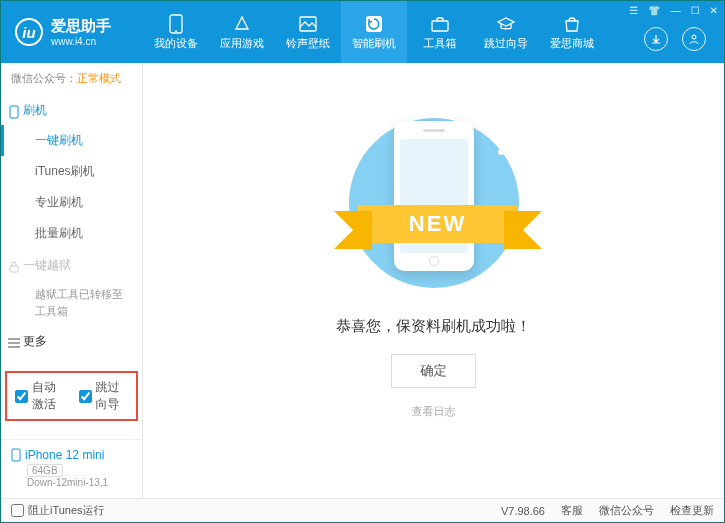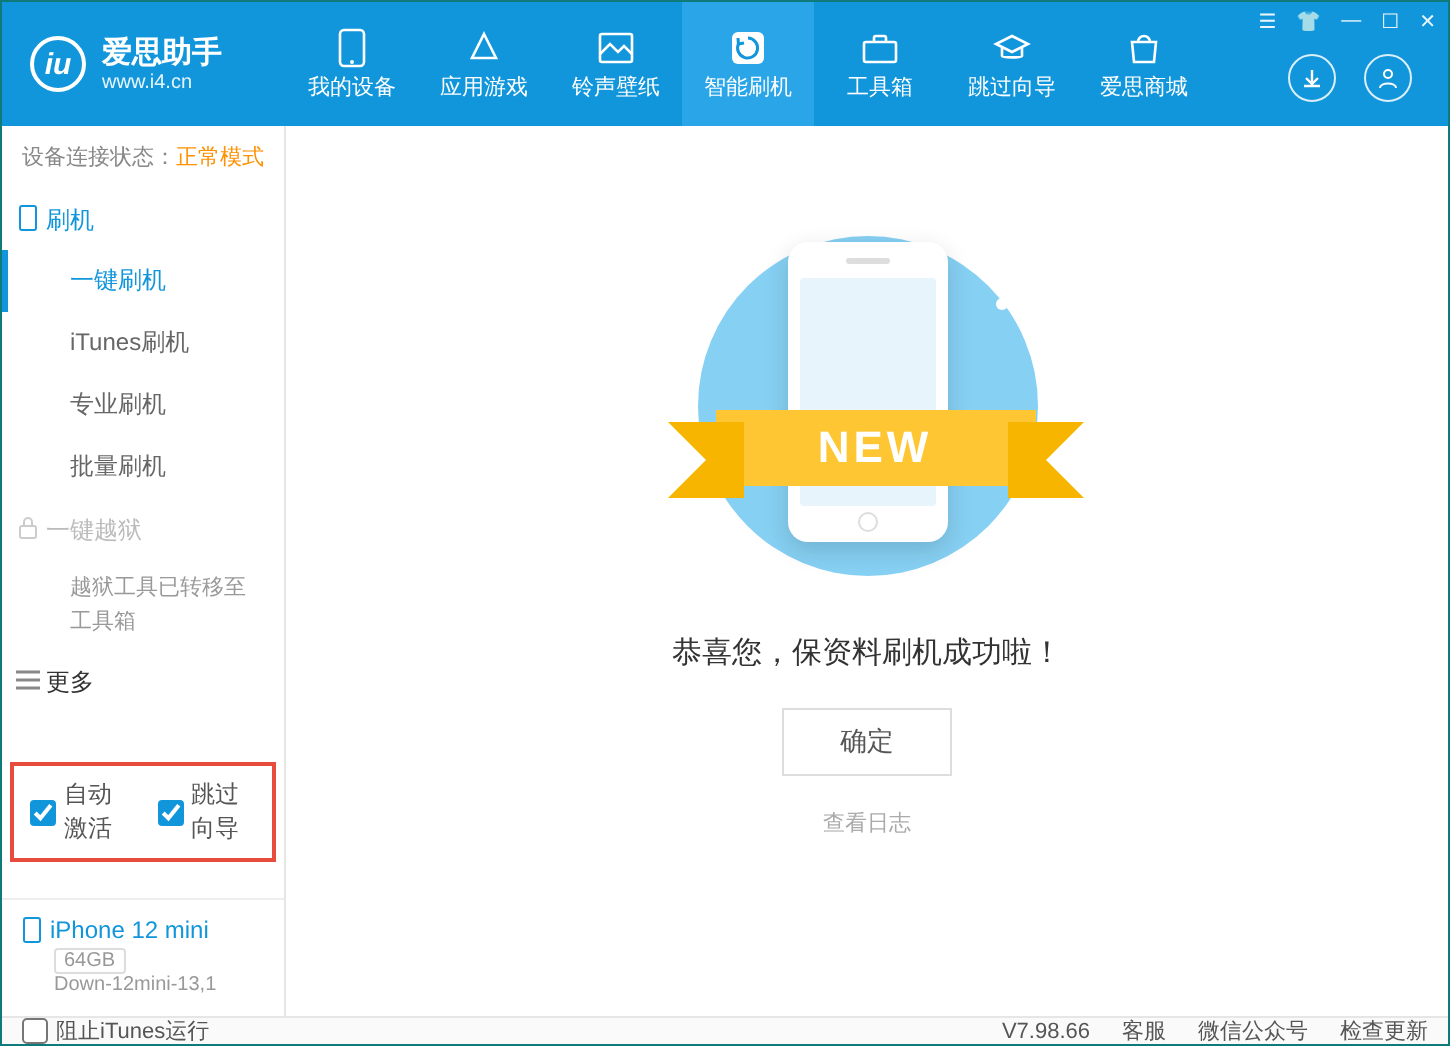--- a/index.html
+++ b/index.html
@@ -19,21 +19,21 @@
 .win-controls { position: absolute; top: 4px; right: 6px; display: flex; gap: 10px; font-size: 10px; opacity: .9; }
 .right-icons { position: absolute; right: 18px; bottom: 12px; display: flex; gap: 14px; }
 .circ-icon { width: 24px; height: 24px; border: 1.2px solid rgba(255,255,255,.85); border-radius: 50%; display: flex; align-items: center; justify-content: center; cursor: pointer; }
 
 
 .body { flex: 1; display: flex; min-height: 0; }
 .sidebar { width: 142px; border-right: 1px solid #e6e6e6; display: flex; flex-direction: column; background: #fff; }
 .conn-status { padding: 8px 10px; color: #888; font-size: 11px; }
 .conn-status .mode { color: #ff9000; }
 .tree { flex: 1; overflow: auto; }
-.tree-sec { padding: 8px 10px 6px 22px; color: #333; font-size: 12px; display: flex; align-items: flex-start; gap: 6px; position: relative; }
+.tree-sec { padding: 8px 10px 6px 22px; color: #333; font-size: 12px; display: flex; align-items: flex-end; gap: 6px; position: relative; }
 .tree-sec .sec-ico { position: absolute; left: 6px; width: 14px; height: 14px; display: flex; align-items: center; justify-content: center; color: #666; }
 .tree-sec.shuaji { color: #1296db; }
 .tree-item { padding: 7px 10px 7px 34px; color: #666; cursor: pointer; }
 .tree-item.active { color: #1296db; position: relative; }
 .tree-item.active::before { content: ""; position: absolute; left: 0; top: 0; bottom: 0; width: 3px; background: #1296db; }
 .jailbreak-note { padding: 6px 10px 6px 34px; color: #999; line-height: 1.5; font-size: 11px; }
 .jailbreak-sec { color: #bbb; }
 
 .redbox { border: 2px solid #e74c3c; padding: 6px 8px; margin: 18px 4px; display: flex; gap: 14px; align-items: center; }
 .chk { display: flex; align-items: center; gap: 4px; color: #555; }
@@ -58,21 +58,21 @@
 .ribbon::after { right: -24px; border-right-color: transparent; }
 .sparkle { position: absolute; width: 8px; height: 8px; background: #fff; border-radius: 50%; }
 .sparkle.s1 { left: 26px; top: 24px; }
 .sparkle.s2 { right: 30px; top: 36px; width: 6px; height: 6px; }
 
 .success-msg { margin-top: 24px; font-size: 15px; color: #333; }
 .ok-btn { margin-top: 18px; border: 1px solid #ddd; background: #fff; padding: 7px 28px; color: #555; cursor: pointer; }
 .log-link { margin-top: 16px; color: #aaa; font-size: 11px; cursor: pointer; }
 
 
-.footer { height: 14px; border-top: 1px solid #e6e6e6; display: flex; align-items: center; padding: 0 10px; color: #555; font-size: 11px; background: #fafafa; }
+.footer { height: 24px; border-top: 1px solid #e6e6e6; display: flex; align-items: center; padding: 0 10px; color: #555; font-size: 11px; background: #fafafa; }
 .footer .spacer { flex: 1; }
 .footer .fitem { margin-left: 16px; color: #555; }
 
 svg { display: block; }
 </style>
 </head>
 <body>
 
 <div class="app">
 
@@ -167,21 +167,21 @@
             <circle cx="6" cy="4" r="2" stroke="#fff" fill="none"></circle>
             <path d="M2 11 C2 8 10 8 10 11" stroke="#fff" fill="none"></path>
           </svg>
         </div>
     </div>
   </div>
 
   <div class="body">
     <div class="sidebar">
       <div class="conn-status">
-        <span>设备连接状态：</span><span class="mode">正常模式</span>
+        <span>微信公众号：</span><span class="mode">正常模式</span>
       </div>
       <div class="tree">
         <div class="tree-sec shuaji">
           <span class="sec-ico">
               <svg width="10" height="14" viewBox="0 0 10 14">
                 <rect x="1" y="1" width="8" height="12" rx="1" fill="none" stroke="#1296db"></rect>
               </svg>
             </span>
           <span>刷机</span>
         </div>

